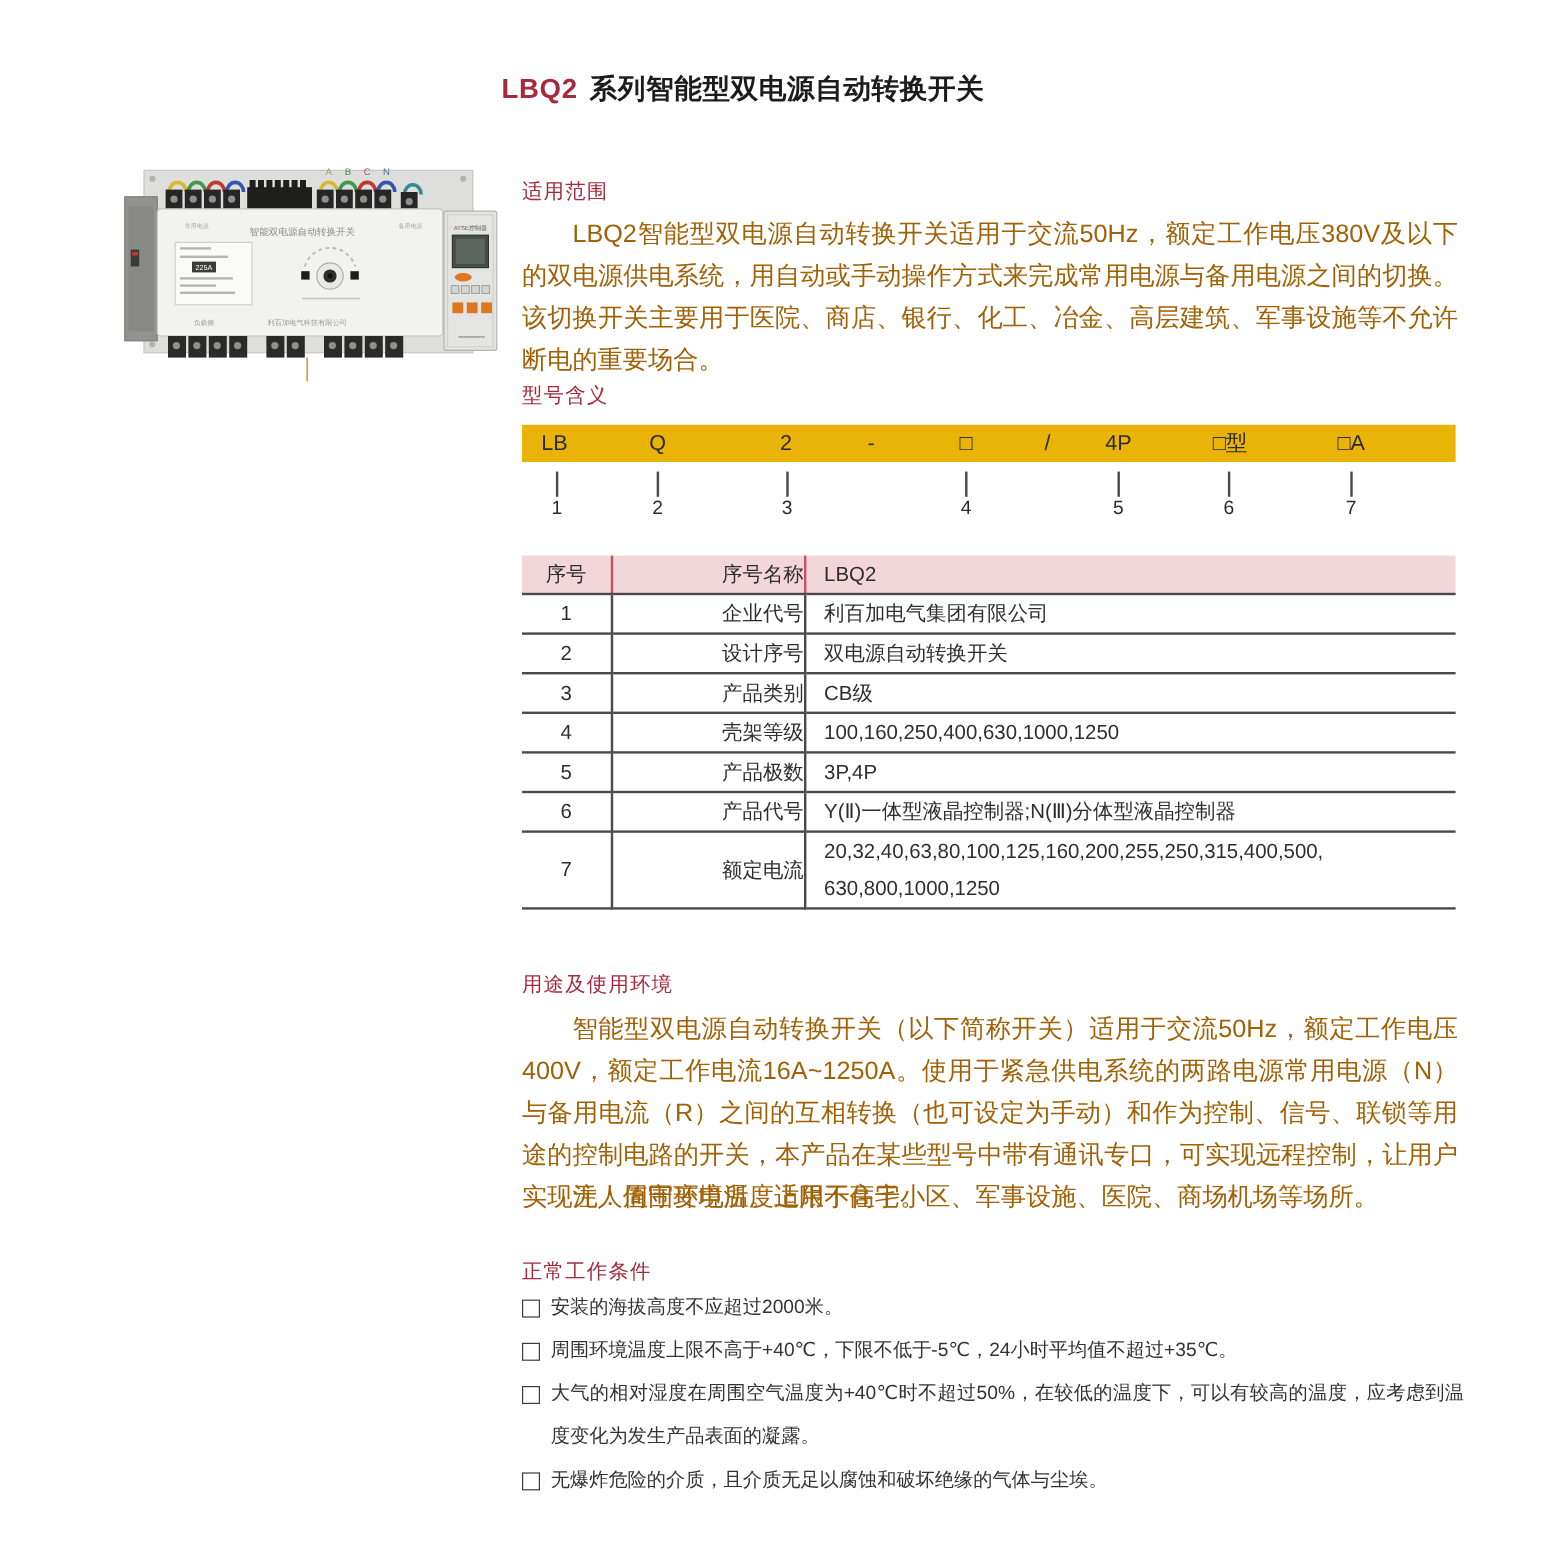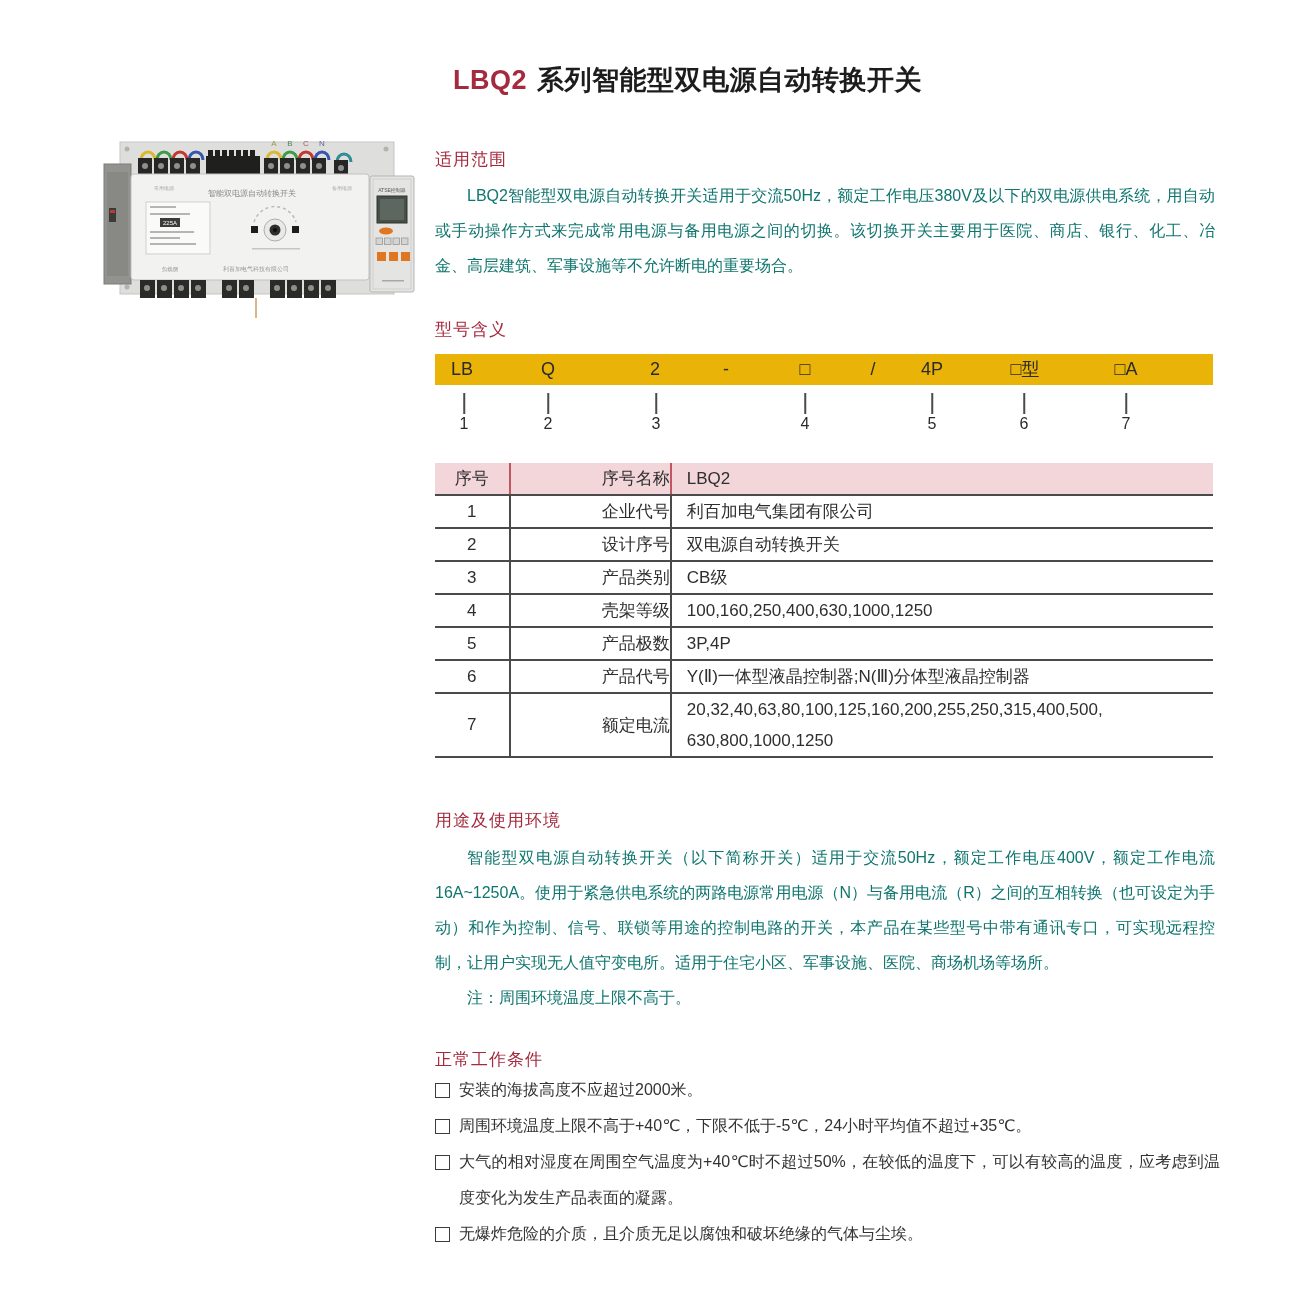--- a/index.html
+++ b/index.html
@@ -2,26 +2,26 @@
 <html><head>
 <meta charset="utf-8">
 <style>
   html,body{margin:0;padding:0;background:#ffffff;}
   .page{
     position:relative;width:1300px;height:1299px;background:#ffffff;
     font-family:"Liberation Sans","DejaVu Sans",sans-serif;color:#333;
     overflow:hidden;
   }
   
-  .title{position:absolute;left:453px;top:44px;font-size:27px;font-weight:bold;color:#1c1c1c;letter-spacing:.5px;}
+  .title{position:absolute;left:418px;top:44px;font-size:23px;font-weight:bold;color:#1c1c1c;letter-spacing:.5px;}
   .title .code{color:#a52a3e;margin-right:10px;}
   
   .sec-heading{position:absolute;left:435px;font-size:17px;font-weight:500;color:#a52a3e;letter-spacing:1px;}
   
-  .para{position:absolute;left:435px;width:780px;font-size:16px;line-height:35px;color:#0f766e;text-align:justify;margin:0;}
+  .para{position:absolute;left:435px;width:780px;font-size:21px;line-height:35px;color:#a16207;text-align:justify;margin:0;}
   .para.indent{text-indent:2em;}
   
   .device{position:absolute;left:94px;top:130px;width:324px;height:192px;}
   
   .band{position:absolute;left:435px;top:354px;width:778px;height:31px;background:#eab308;}
   .band .seg{position:absolute;top:0;transform:translateX(-50%);font-size:18px;line-height:31px;color:#2b2b2b;white-space:nowrap;}
   .tickline{position:absolute;top:393px;width:1.5px;height:21px;background:#4a4a4a;transform:translateX(-50%);}
   .ticknum{position:absolute;top:415px;transform:translateX(-50%);font-size:16px;color:#2b2b2b;}
   
   .spec-table{position:absolute;left:435px;top:463px;width:778px;border-collapse:collapse;font-size:17px;color:#2e2e2e;}

